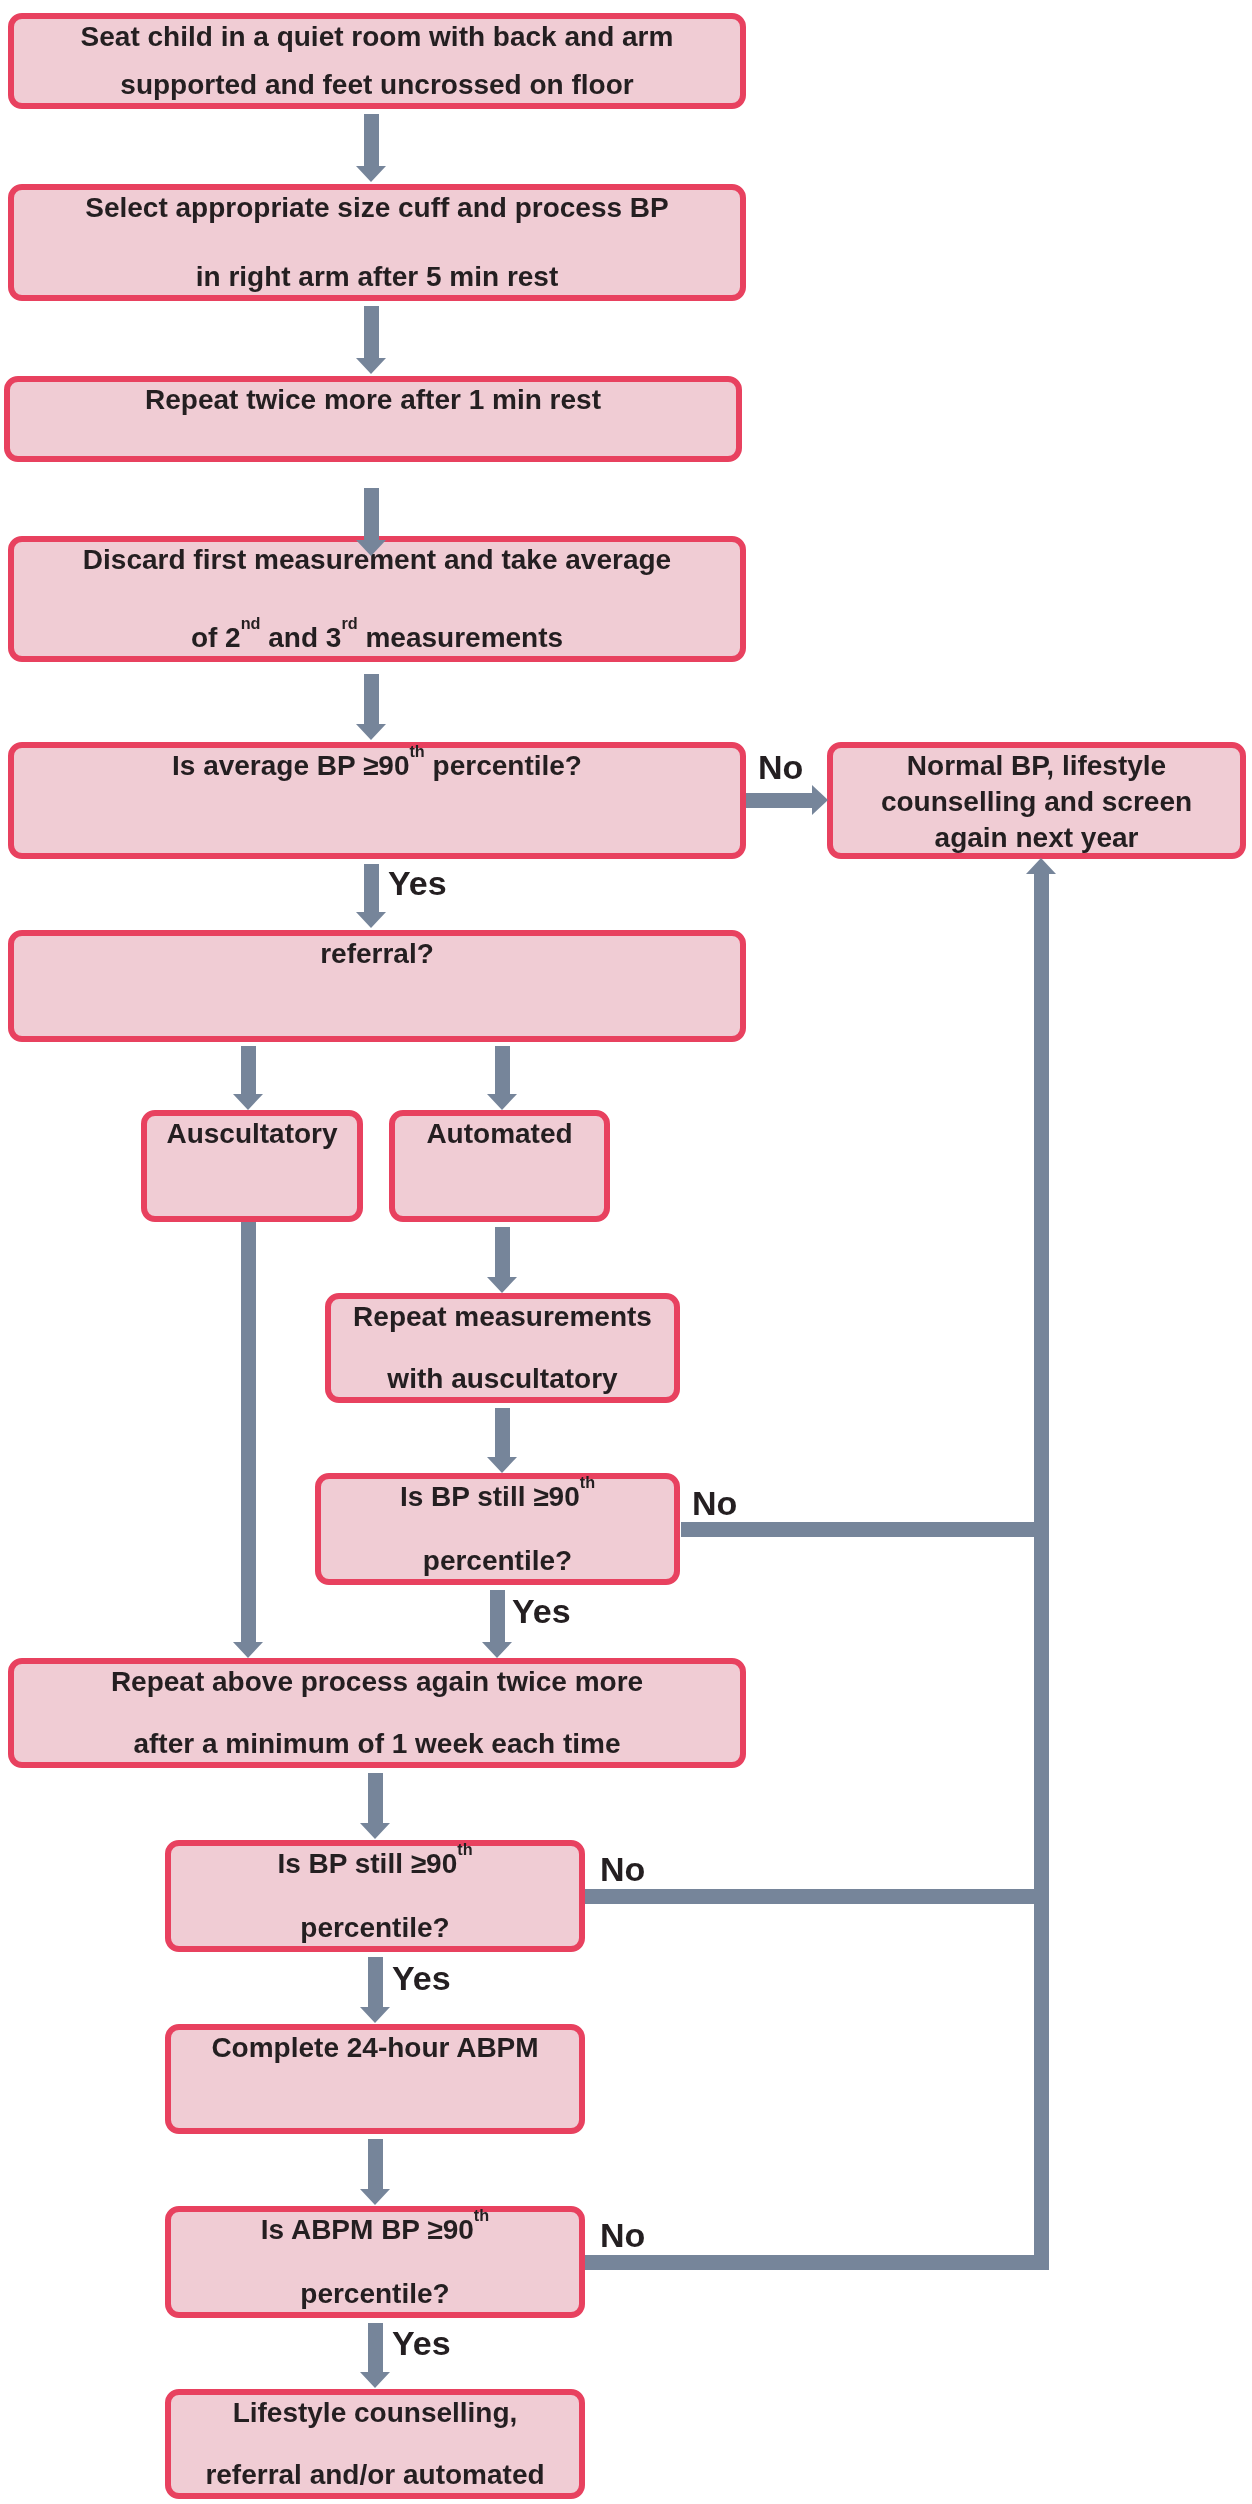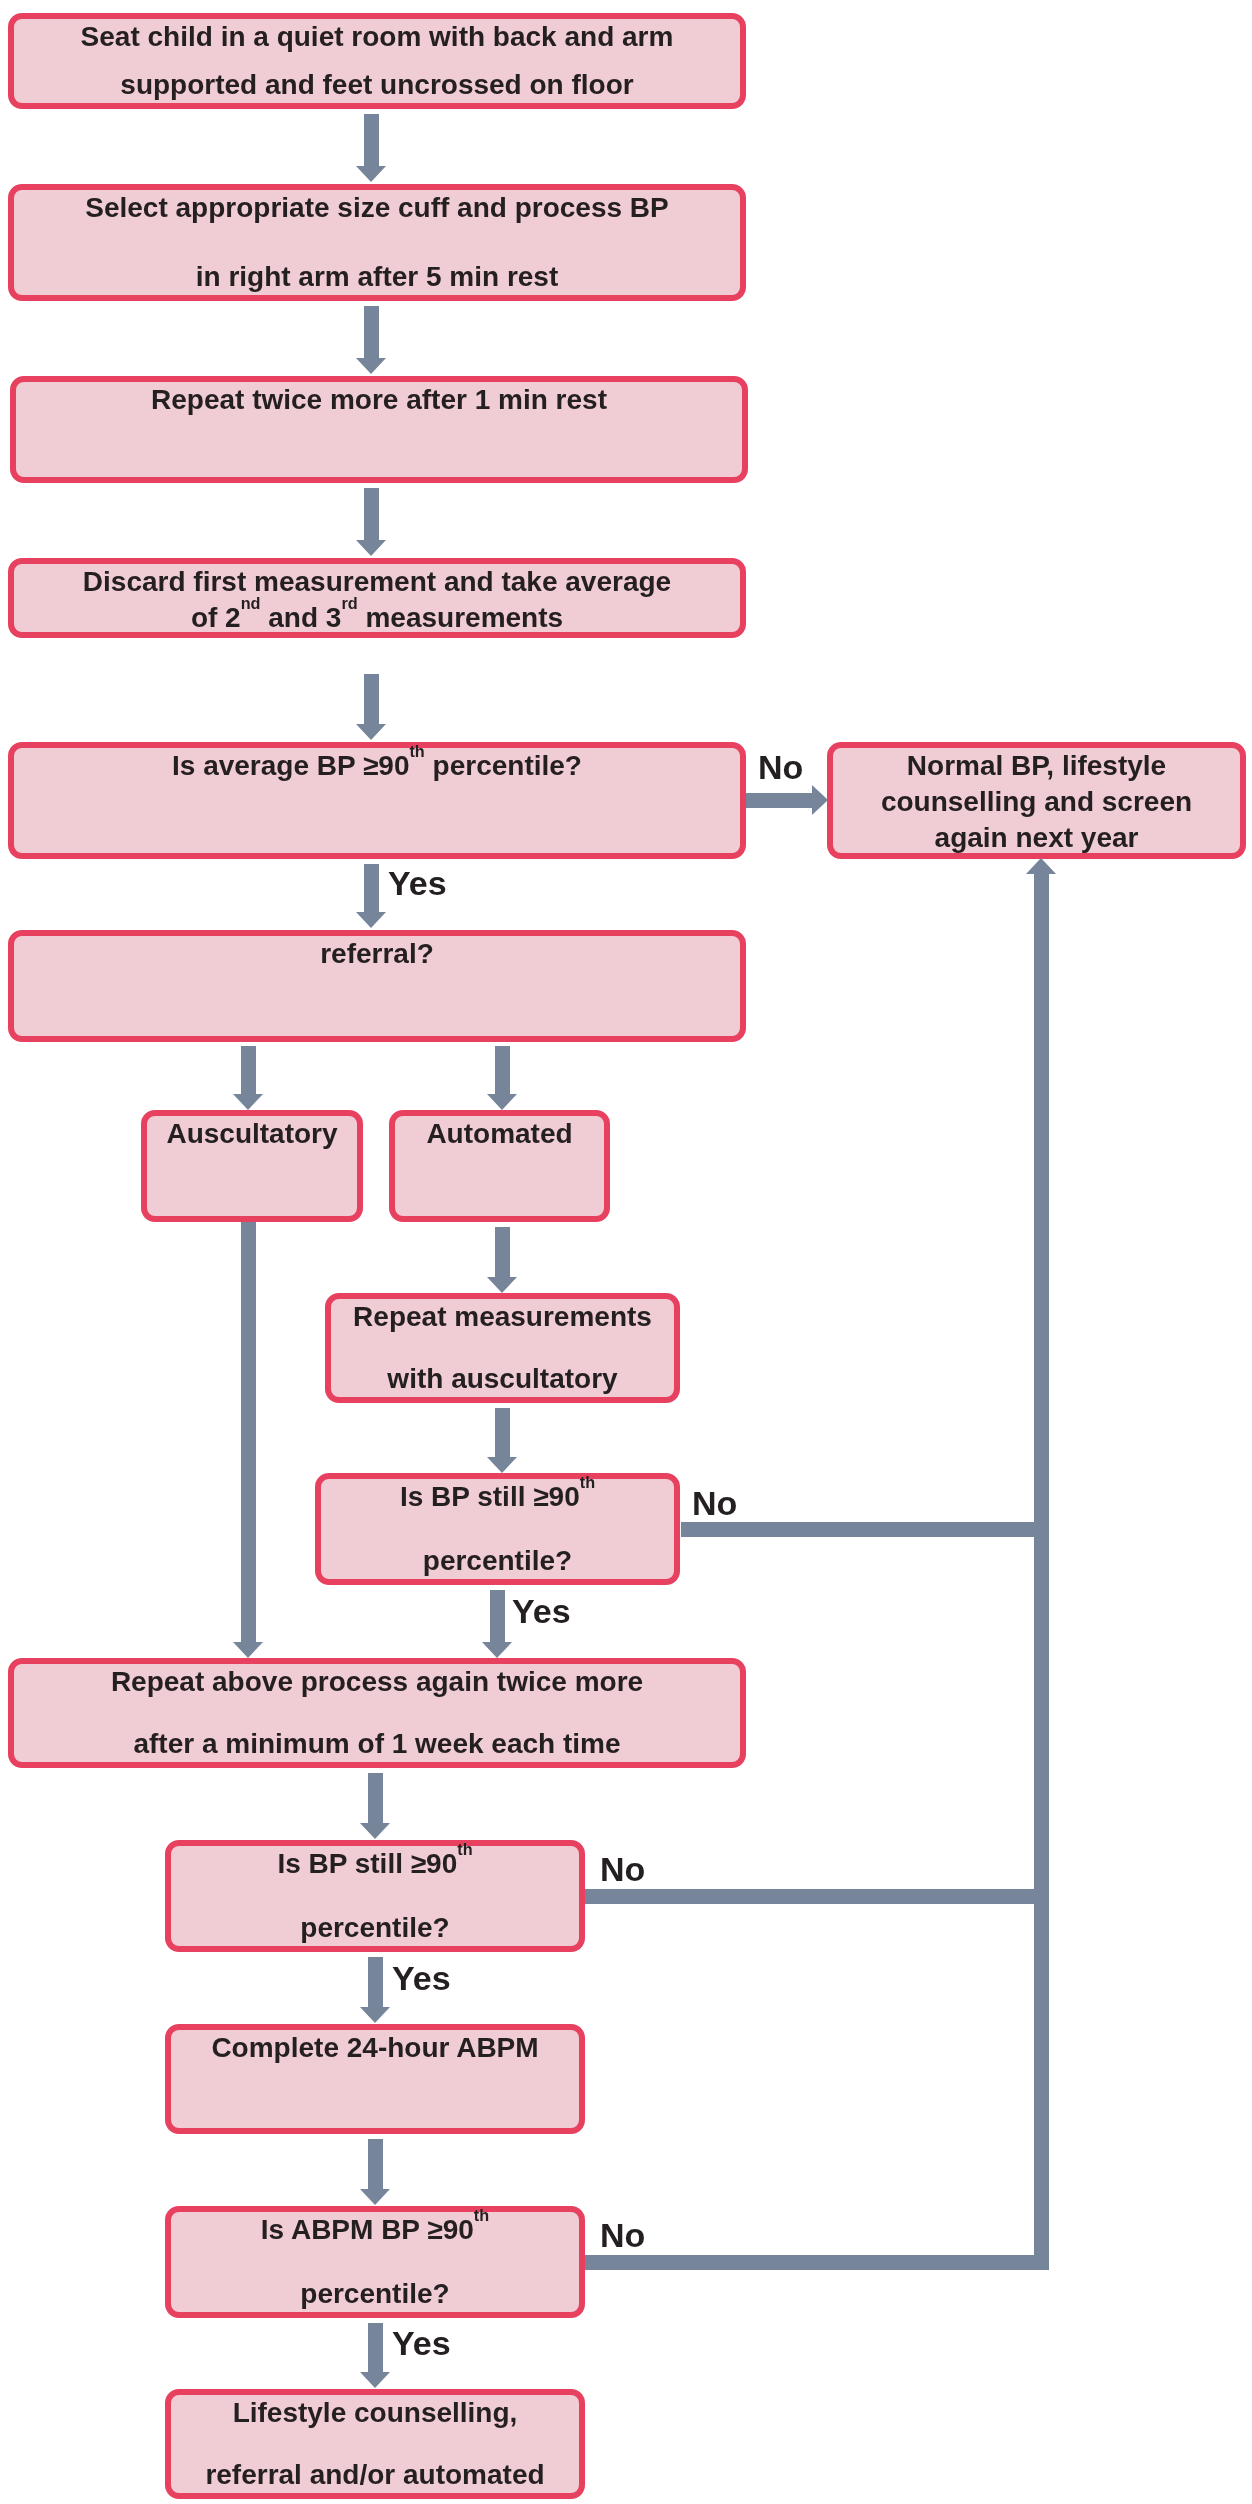--- a/index.html
+++ b/index.html
@@ -38,25 +38,25 @@
   <div class="box" style="left:8px;top:13px;width:738px;height:96px">
     <span class="ln">Seat child in a quiet room with back and arm</span>
     <span class="ln">supported and feet uncrossed on floor</span>
   </div>
 
   <div class="box" style="left:8px;top:184px;width:738px;height:117px">
     <span class="ln">Select appropriate size cuff and process BP</span>
     <span class="ln">in right arm after 5 min rest</span>
   </div>
 
-  <div class="box" style="left:10px;top:376px;width:738px;height:107px">
+  <div class="box" style="left:4px;top:376px;width:738px;height:86px">
     <span class="ln">Repeat twice more after 1 min rest</span>
   </div>
 
-  <div class="box" style="left:8px;top:558px;width:738px;height:80px">
+  <div class="box" style="left:8px;top:536px;width:738px;height:126px">
     <span class="ln">Discard first measurement and take average</span>
     <span class="ln"><span>of 2</span><sup>nd</sup><span> and 3</span><sup>rd</sup><span> measurements</span></span>
   </div>
 
   <div class="box" style="left:8px;top:742px;width:738px;height:117px">
     <span class="ln"><span>Is average BP ≥90</span><sup>th</sup><span> percentile?</span></span>
   </div>
 
   <div class="box" style="left:827px;top:742px;width:419px;height:117px">
     <span class="ln">Normal BP, lifestyle</span>

